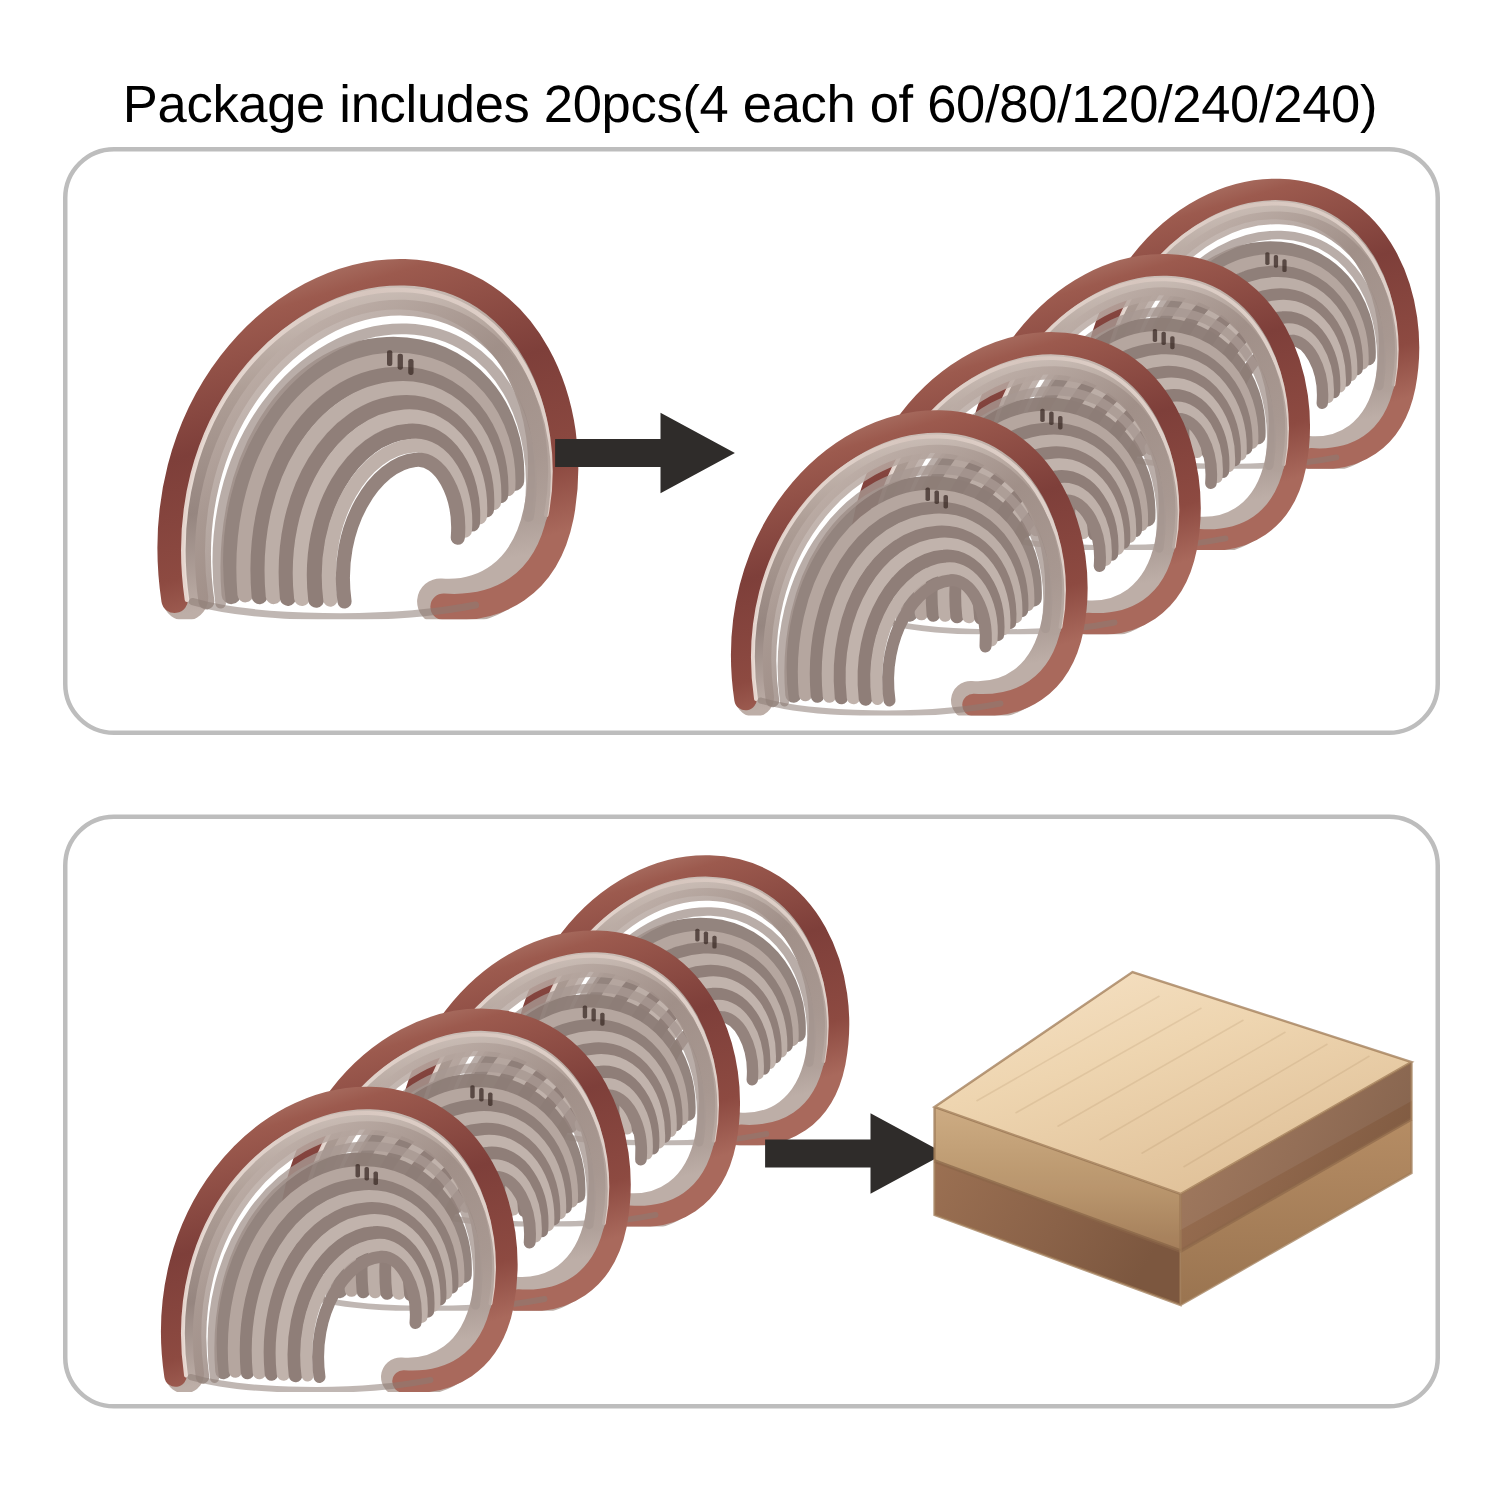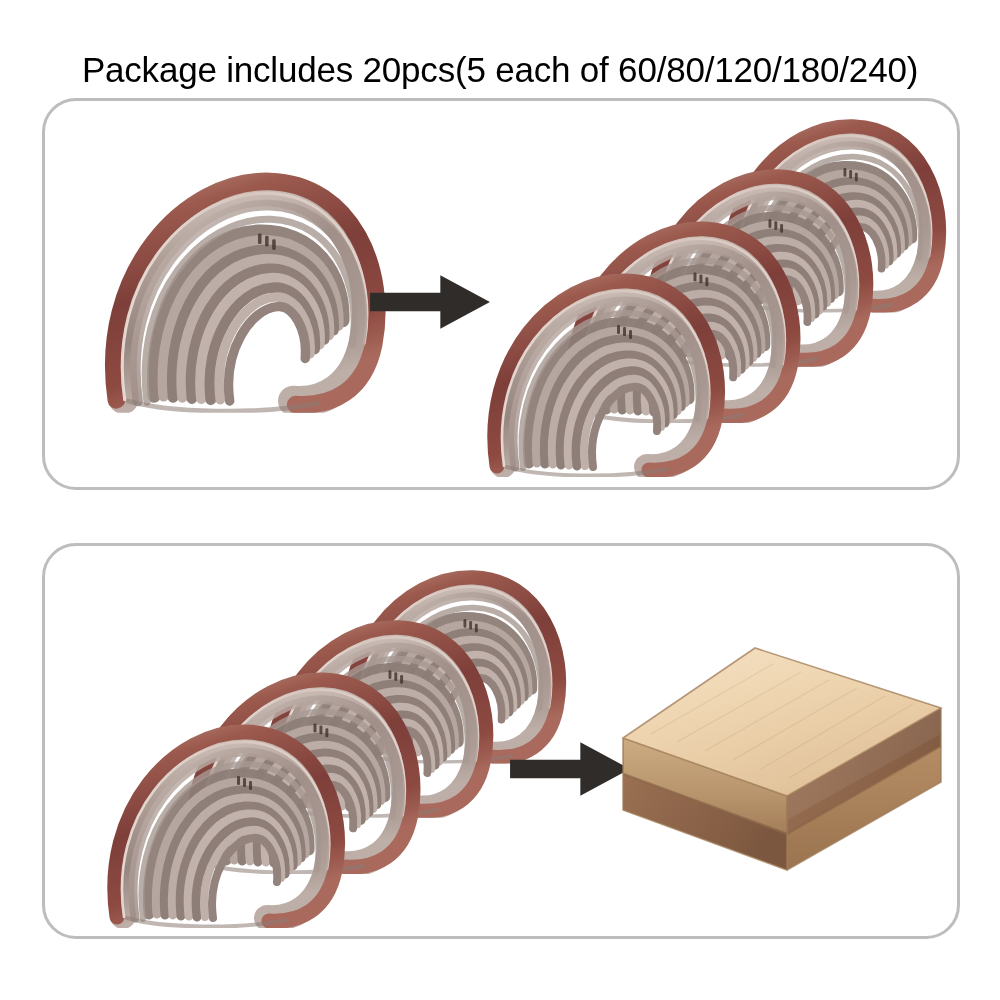--- a/index.html
+++ b/index.html
@@ -79,21 +79,21 @@
     display: block;
   }
   .art svg { display: block; overflow: visible; }
 </style>
 </head>
 <body>
 
 <div id="infographic">
 
   <div class="title-bar">
-    <div class="title-text">Package includes 20pcs(5 each of 60/80/120/180/240)</div>
+    <div class="title-text">Package includes 20pcs(4 each of 60/80/120/240/240)</div>
   </div>
 
   <svg width="0" height="0" style="position:absolute" aria-hidden="true">
     <defs>
 
       <linearGradient id="gAbrasive" x1="0" y1="0" x2="0.35" y2="1">
         <stop offset="0%" stop-color="#b98a7c"></stop>
         <stop offset="18%" stop-color="#9c5a4e"></stop>
         <stop offset="50%" stop-color="#7e3f3a"></stop>
         <stop offset="82%" stop-color="#8d4a41"></stop>

